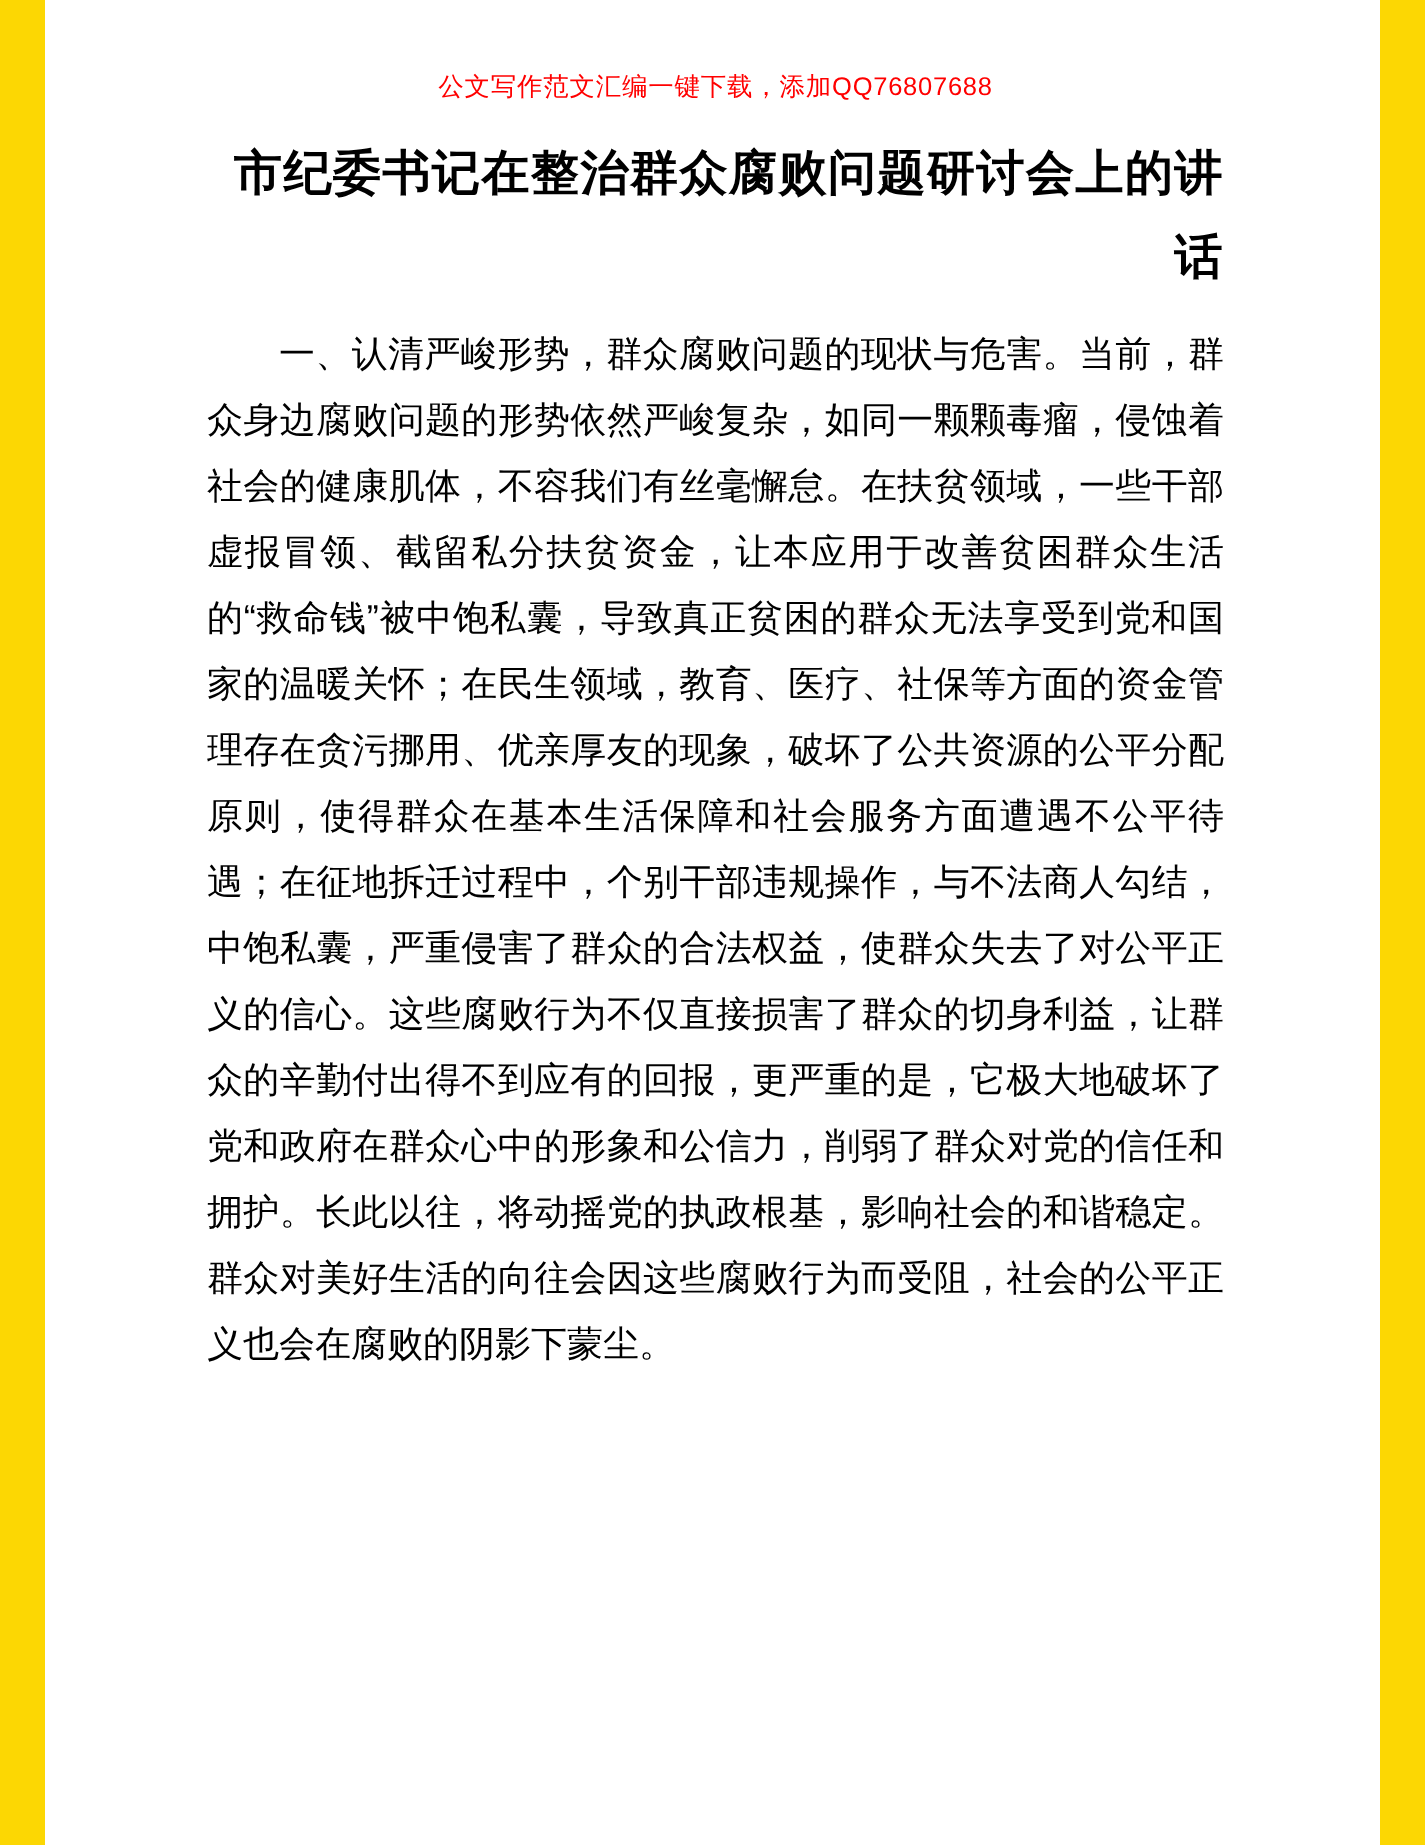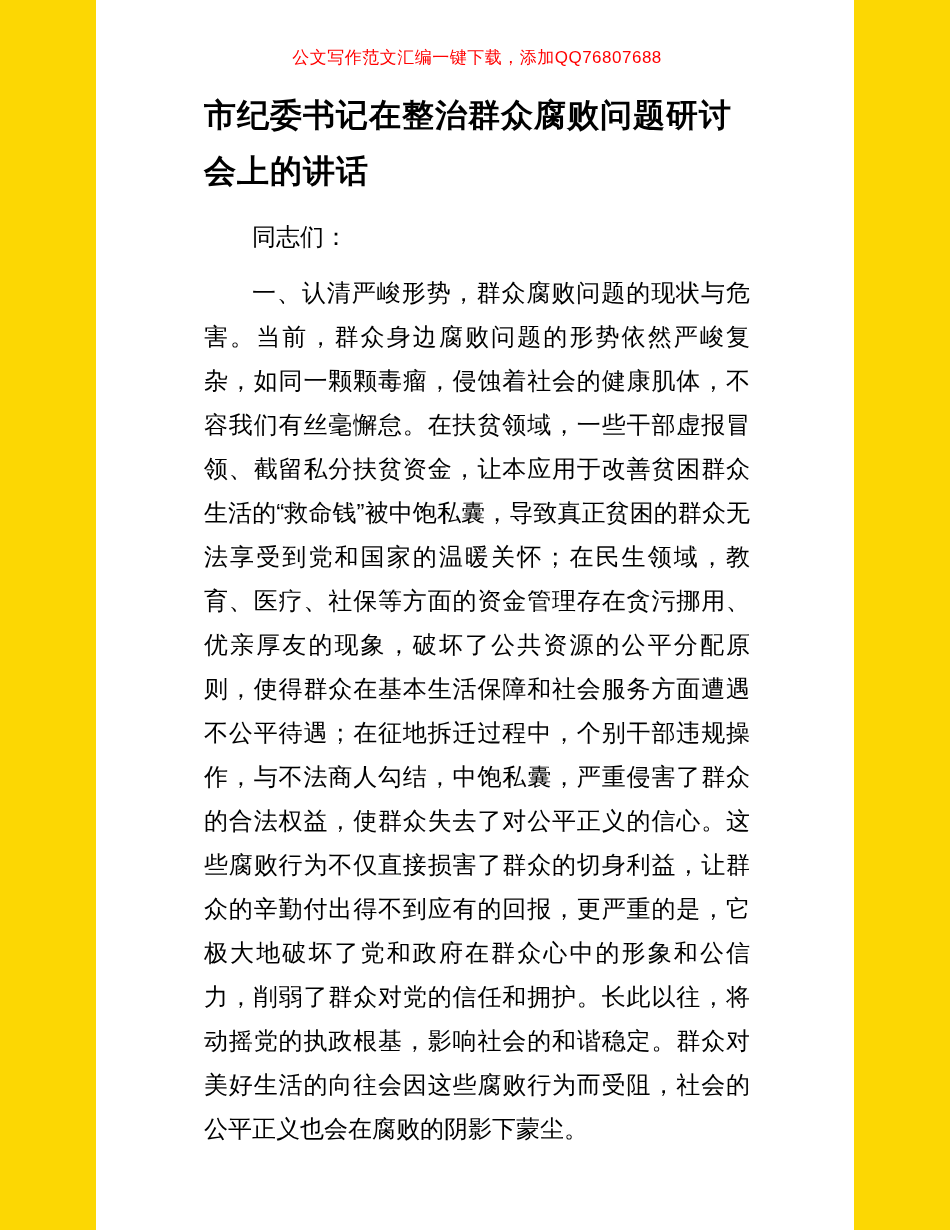--- a/index.html
+++ b/index.html
@@ -8,40 +8,40 @@
   }
   body {
     width: 950px;
     height: 1230px;
     background: #fcd703; 
     font-family: "Liberation Sans", "DejaVu Sans", sans-serif;
     overflow: hidden;
   }
   .sheet {
     box-sizing: border-box;
-    width: 758px;
+    width: 890px;
     height: 1230px;
     margin: 0 auto;
     background: #ffffff;
     padding: 26px 104px 44px 108px;
     overflow: hidden;
   }
   .notice {
     color: #ff0000;
     font-size: 17px;
     text-align: center;
     margin: 20px 0 18px 0;
     letter-spacing: 0.5px;
   }
   .doc-title {
     color: #000000;
     font-size: 32px;
     font-weight: bold;
     line-height: 56px;
-    text-align: left;
+    text-align: right;
     letter-spacing: 1px;
     margin: 8px 0 16px 0;
   }
   .para {
     color: #000000;
     font-size: 24px;
     line-height: 44px;
     text-align: justify;
     text-indent: 2em;
     margin: 0 0 12px 0;
@@ -49,17 +49,16 @@
   }
 </style>
 </head>
 <body>
 
 <div class="sheet">
   <div class="notice">公文写作范文汇编一键下载，添加QQ76807688</div>
 
   <h1 class="doc-title">市纪委书记在整治群众腐败问题研讨会上的讲话</h1>
 
-  <p class="para">同志们：</p>
 
   <p class="para">一、认清严峻形势，群众腐败问题的现状与危害。当前，群众身边腐败问题的形势依然严峻复杂，如同一颗颗毒瘤，侵蚀着社会的健康肌体，不容我们有丝毫懈怠。在扶贫领域，一些干部虚报冒领、截留私分扶贫资金，让本应用于改善贫困群众生活的“救命钱”被中饱私囊，导致真正贫困的群众无法享受到党和国家的温暖关怀；在民生领域，教育、医疗、社保等方面的资金管理存在贪污挪用、优亲厚友的现象，破坏了公共资源的公平分配原则，使得群众在基本生活保障和社会服务方面遭遇不公平待遇；在征地拆迁过程中，个别干部违规操作，与不法商人勾结，中饱私囊，严重侵害了群众的合法权益，使群众失去了对公平正义的信心。这些腐败行为不仅直接损害了群众的切身利益，让群众的辛勤付出得不到应有的回报，更严重的是，它极大地破坏了党和政府在群众心中的形象和公信力，削弱了群众对党的信任和拥护。长此以往，将动摇党的执政根基，影响社会的和谐稳定。群众对美好生活的向往会因这些腐败行为而受阻，社会的公平正义也会在腐败的阴影下蒙尘。</p>
 
 </div>
 
 </body></html>

